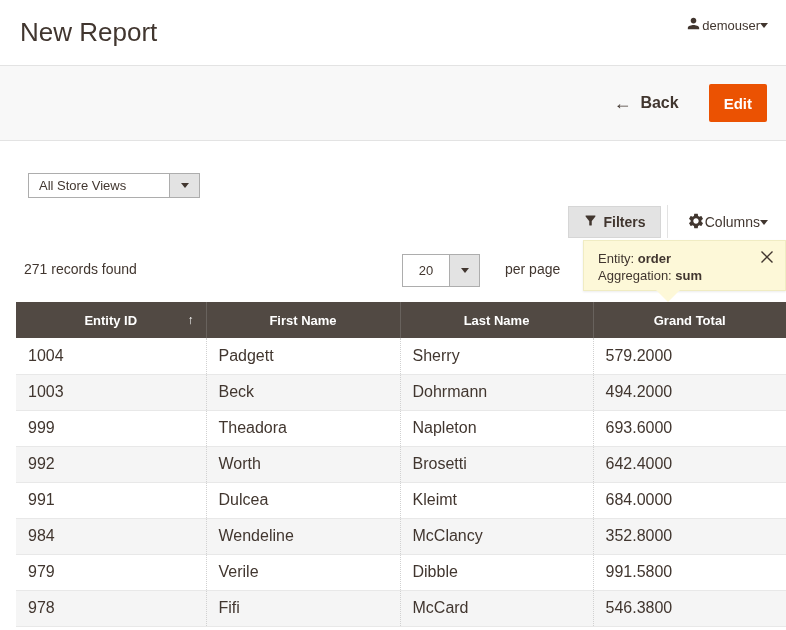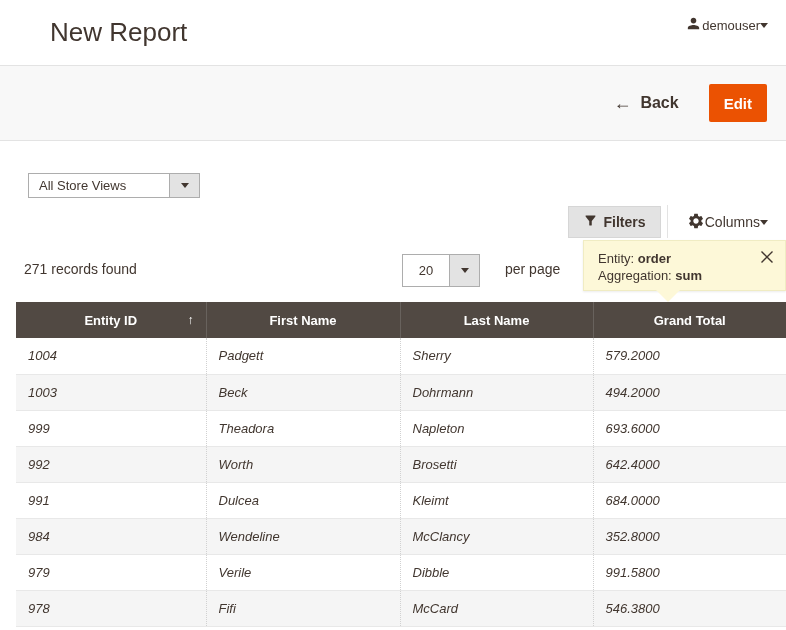--- a/index.html
+++ b/index.html
@@ -3,21 +3,21 @@
 <meta charset="utf-8">
 <style>
   * { margin:0; padding:0; box-sizing:border-box; }
   body { background:#fff; }
   .page {
     position:relative; width:786px; height:630px; overflow:hidden;
     background:#fff; color:#41362f;
     font-family:"Liberation Sans","DejaVu Sans",sans-serif; font-size:13px;
   }
   
-  .page-header { position:absolute; top:0; left:0; right:0; height:65px; background:#fff;margin-left:30px; }
+  .page-header { position:absolute; top:0; left:0; right:0; height:65px; background:#fff; }
   .page-title { position:absolute; left:20px; top:17px; font-size:26px; font-weight:400; color:#41362f; }
   .user-menu { position:absolute; right:18px; top:15px; display:flex; align-items:center; cursor:pointer; }
   .user-menu .uname { font-size:13px; color:#41362f; }
   .caret-down { width:0; height:0; border-left:4px solid transparent; border-right:4px solid transparent; border-top:5px solid #41362f; }
   
   .action-band {
     position:absolute; top:65px; left:0; right:0; height:76px;
     background:#f8f8f8; border-top:1px solid #e3e3e3; border-bottom:1px solid #e3e3e3;
   }
   .band-actions { position:absolute; right:19px; top:0; bottom:0; display:flex; align-items:center; gap:30px; }
@@ -67,22 +67,22 @@
   .tooltip-close { position:absolute; right:11px; top:9px; cursor:pointer; line-height:0; }
   
   .grid-table { position:absolute; left:16px; top:302px; width:770px; border-collapse:collapse; table-layout:fixed; z-index:1; }
   .grid-table th {
     background:#514943; color:#fff; font-size:13px; font-weight:700; text-align:center;
     height:36px; padding:0 12px; border-left:1px solid #68625d; cursor:pointer; position:relative;
   }
   .grid-table th:first-child { border-left:none; }
   .sort-arrow { position:absolute; right:12px; top:50%; transform:translateY(-50%); font-size:12px; font-weight:400; }
   .grid-table td {
-    height:36px; padding:0 12px; font-size:13px; color:#41362f;
-    border-bottom:1px solid #e8e8e8; border-left:1px dotted #d1d1d1;font-style:italic;
+    height:36px; padding:0 12px; font-size:16px; color:#41362f;
+    border-bottom:1px solid #e8e8e8; border-left:1px dotted #d1d1d1;
   }
   .grid-table td:first-child { border-left:none; }
   .grid-table tbody tr:nth-child(even) td { background:#f5f5f5; }
   .icon-svg { display:block; }
 </style>
 </head>
 <body>
 
 <div class="page">
 

